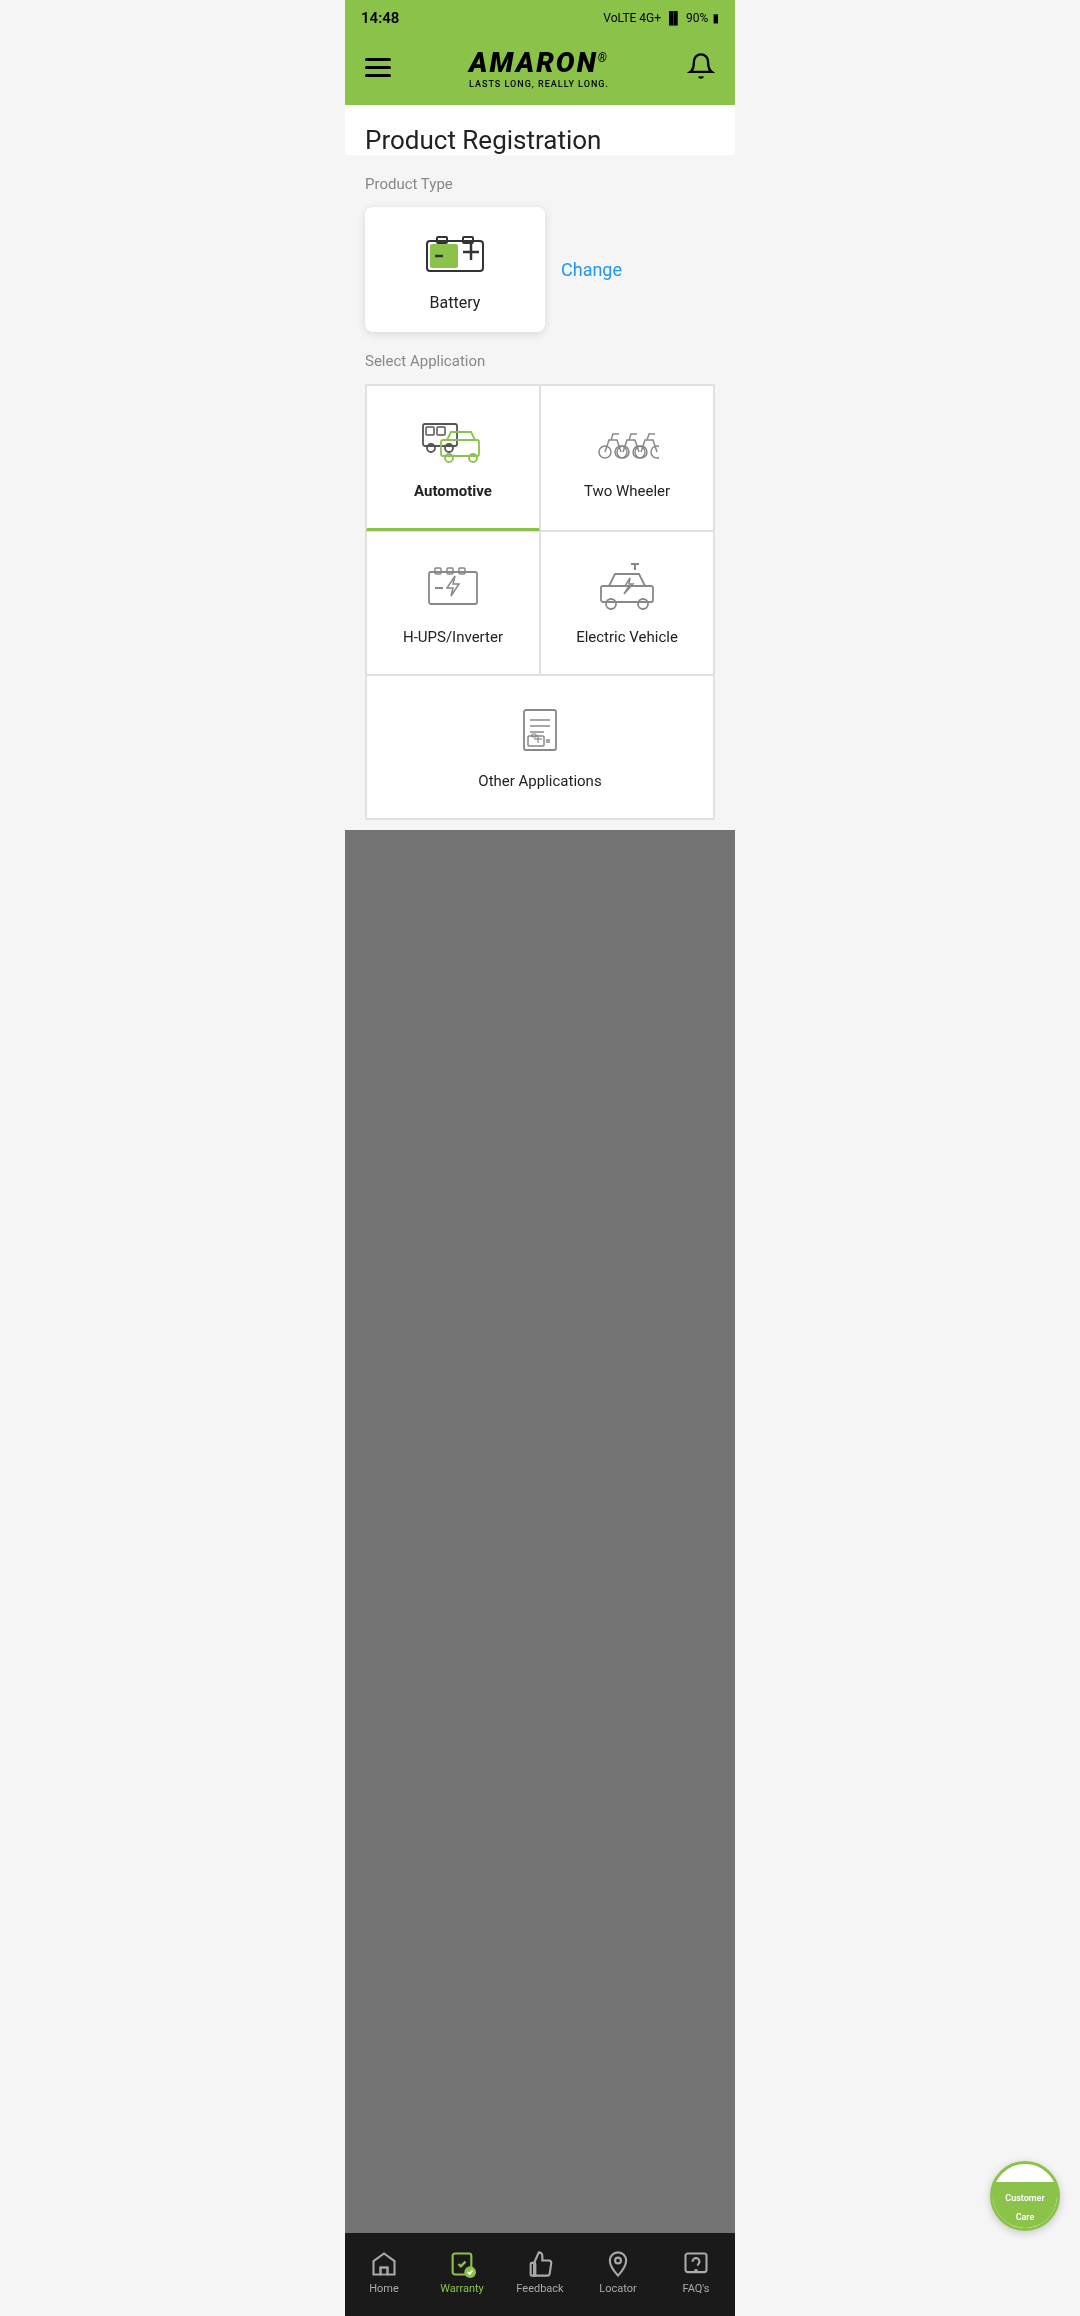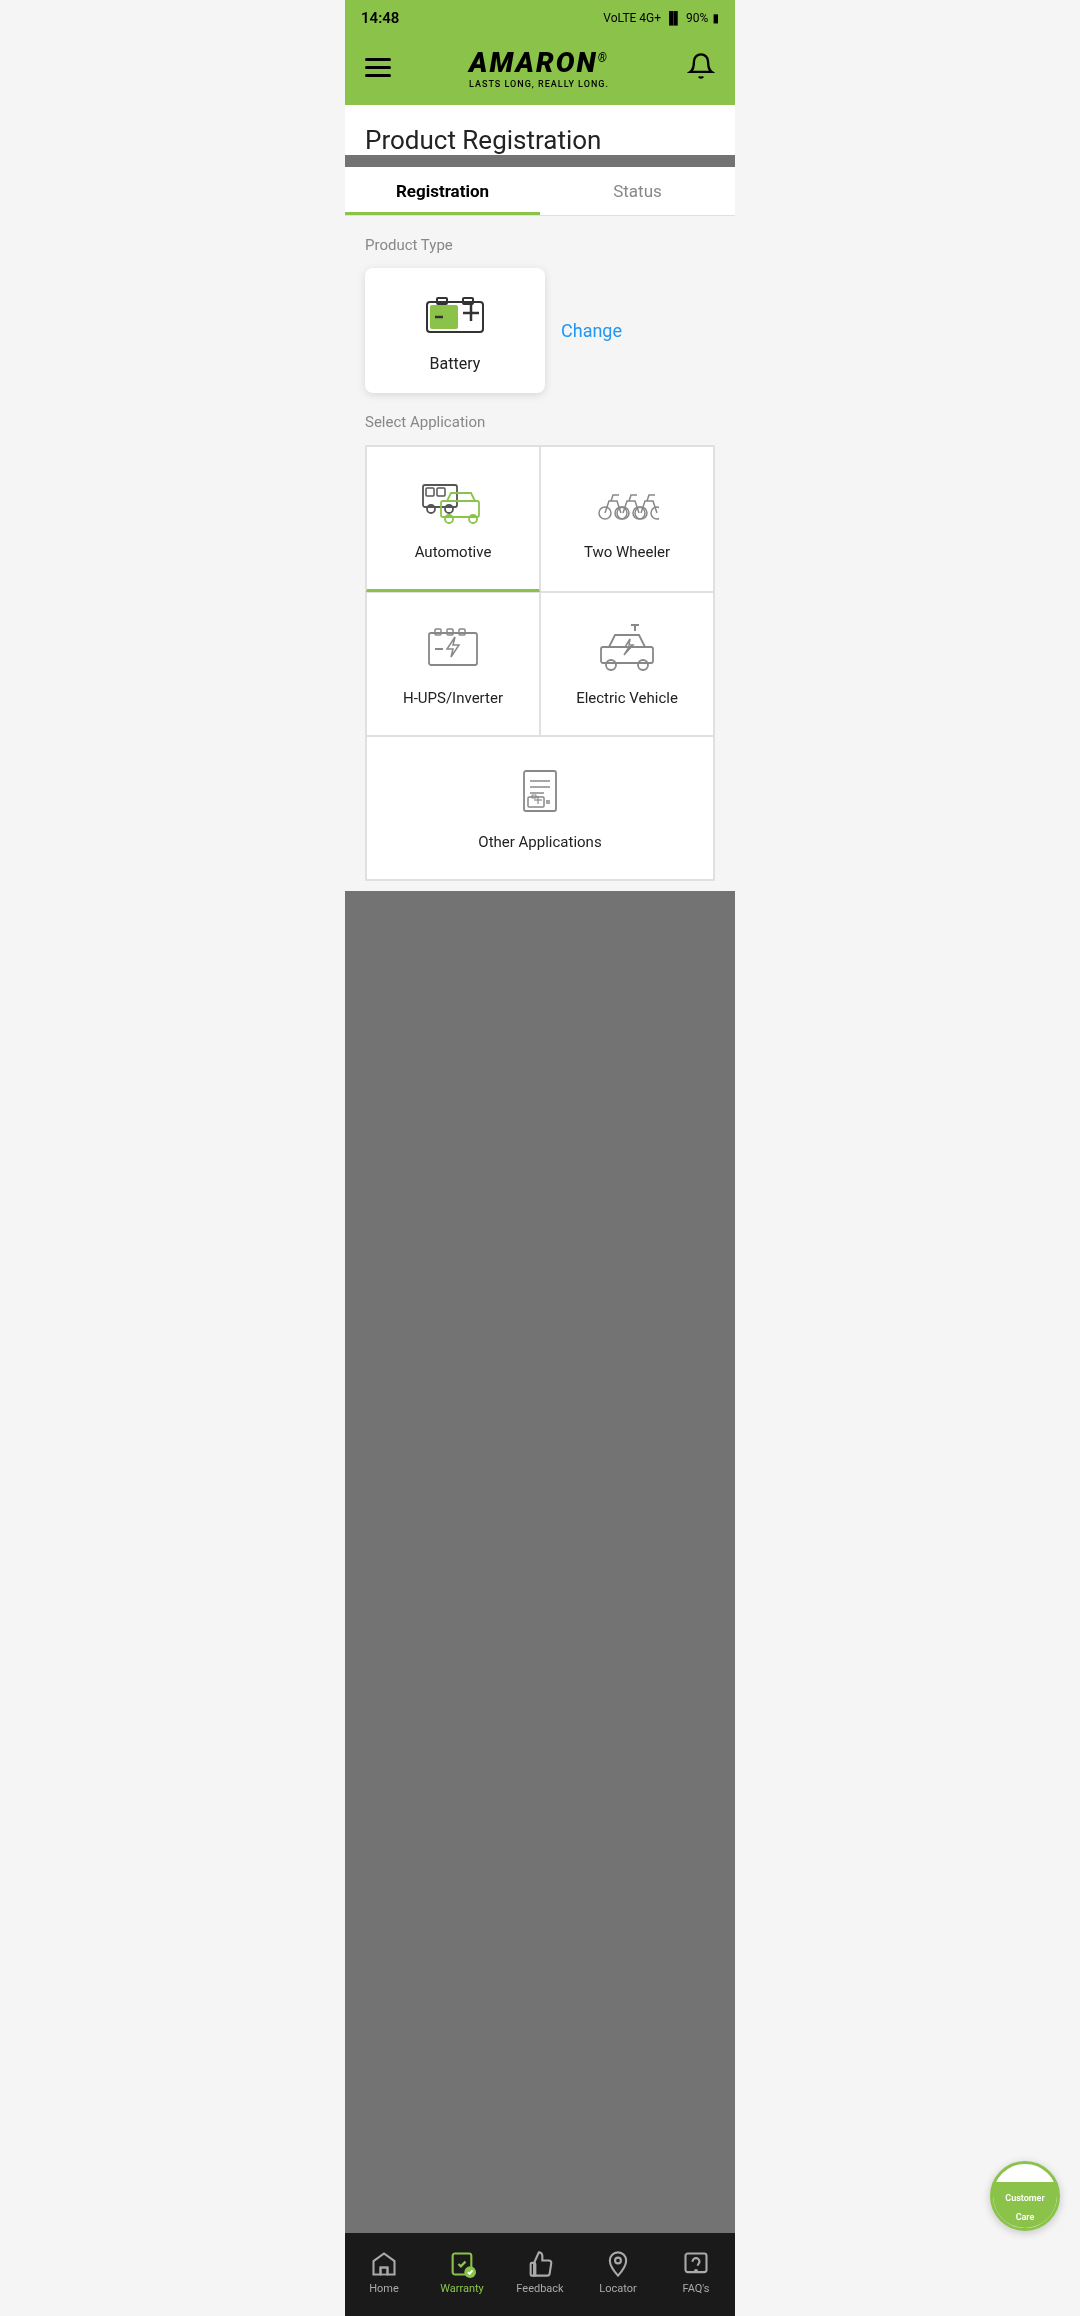--- a/index.html
+++ b/index.html
@@ -51,20 +51,21 @@
       cursor: pointer;
     }
     .hamburger-icon span {
       display: block;
       width: 26px;
       height: 3px;
       background: #000;
       border-radius: 2px;
     }
     .logo-container {
+      text-align: center;
     }
     .logo-text {
       font-size: 28px;
       font-weight: 900;
       color: #000;
       letter-spacing: 2px;
       font-style: italic;
     }
     .logo-reg {
       font-size: 12px;
@@ -186,21 +187,21 @@
       border: 0.5px solid #e0e0e0;
       position: relative;
     }
     .app-card.selected {
       border-bottom: 3px solid #8bc34a;
     }
     .app-card-label {
       font-size: 15px;
       color: #222;
       margin-top: 12px;
-      font-weight: 400;
+      font-weight: 700;
     }
     .app-card-label.normal {
       font-weight: 400;
     }
     .app-card-full {
       grid-column: 1 / -1;
     }
 
     
     .battery-svg { width: 64px; height: 52px; }
@@ -305,28 +306,20 @@
     <svg viewBox="0 0 24 24" fill="none" stroke="#000" stroke-width="2">
       <path d="M18 8A6 6 0 0 0 6 8c0 7-3 9-3 9h18s-3-2-3-9"></path>
       <path d="M13.73 21a2 2 0 0 1-3.46 0"></path>
     </svg>
   </div>
 </div>
 
 <div class="page-content">
   <h1 class="page-title">Product Registration</h1>
 
-  <div class="tabs">
-    <div class="tab active">
-      <span>Registration</span>
-    </div>
-    <div class="tab">
-      <span>Status</span>
-    </div>
-  </div>
 
   <div class="section">
     <div class="section-label">Product Type</div>
     <div class="product-type-row">
       <div class="product-card">
         
         <svg class="battery-svg" viewBox="0 0 64 52">
 
           <rect x="4" y="14" width="56" height="30" rx="3" fill="none" stroke="#333" stroke-width="2"></rect>
 

